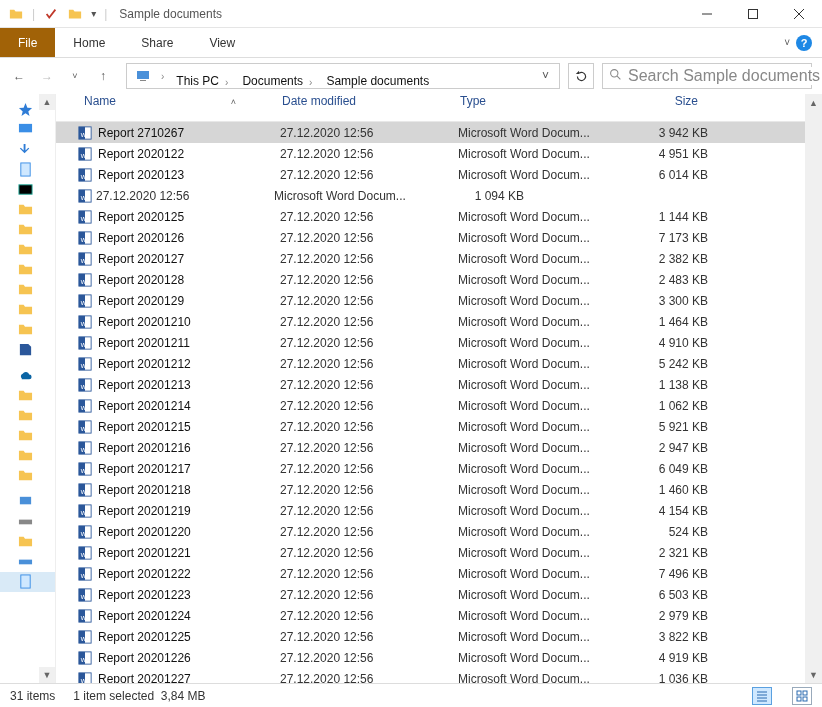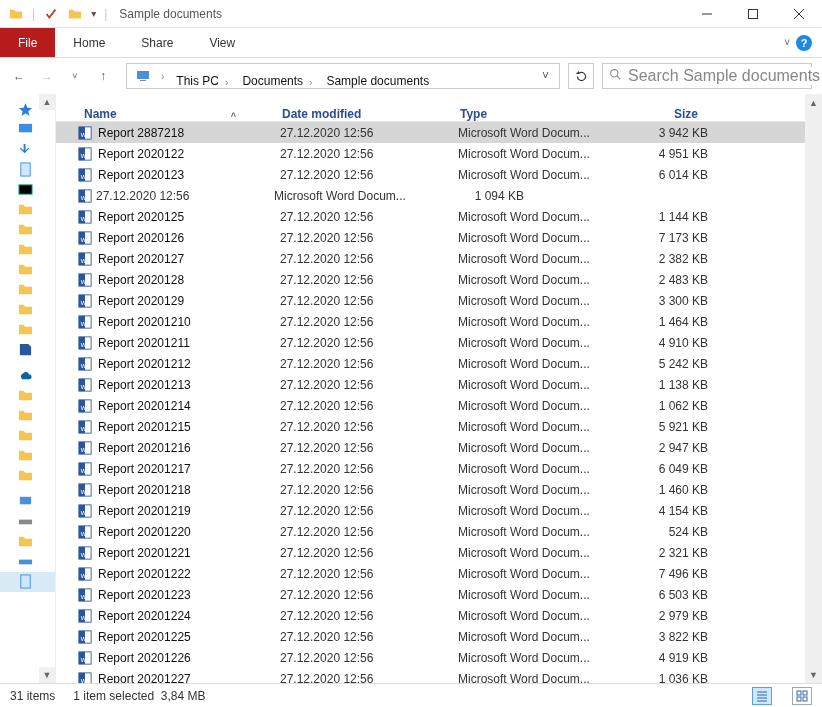--- a/index.html
+++ b/index.html
@@ -10,21 +10,21 @@
   .titlebar .qat { display: flex; align-items: center; gap: 8px; padding: 0 8px; }
   .titlebar .qat .qat-icon { width: 16px; height: 16px; display: flex; align-items: center; justify-content: center; }
   .titlebar .title { color: #555; padding-left: 4px; }
   .titlebar .spacer { flex: 1; }
   .titlebar .wincontrols { display: flex; }
   .titlebar .wincontrols .wc { width: 46px; height: 28px; display: flex; align-items: center; justify-content: center; color: #333; font-size: 12px; }
   .wc svg { width: 10px; height: 10px; }
 
   
   .ribbon { height: 30px; display: flex; align-items: stretch; border-bottom: 1px solid #ddd; }
-  .ribbon .file-tab { background: #b91c1c; color: #fff; display: flex; align-items: center; padding: 0 18px; font-size: 12px; }
+  .ribbon .file-tab { background: #a16207; color: #fff; display: flex; align-items: center; padding: 0 18px; font-size: 12px; }
   .ribbon .tab { color: #333; display: flex; align-items: center; padding: 0 18px; font-size: 12px; }
   .ribbon .flex { flex: 1; }
   .ribbon .rhelp { display:flex; align-items:center; gap:6px; padding:0 10px; }
   .ribbon .caret { color:#555; font-size:10px; }
   .help-circle { width:16px;height:16px;border-radius:50%;background:#1e88e5;color:#fff;display:flex;align-items:center;justify-content:center;font-size:11px;font-weight:bold; }
 
   
   .addr-row { height: 36px; display:flex; align-items:center; padding: 0 10px; gap:8px; }
   .nav-arrows { display:flex; align-items:center; gap:10px; padding-right:6px; }
   .nav-arrows .nbtn { width:18px;height:18px;display:flex;align-items:center;justify-content:center;color:#555; }
@@ -43,21 +43,21 @@
   .main { display:flex; height: calc(707px - 28px - 30px - 36px - 24px); position:relative; }
   .navpane { width:56px; border-right:1px solid #eee; position:relative; overflow:hidden; }
   .navpane .navscroll { position:absolute; right:0;top:0;width:16px;height:100%; }
   .navpane .navscroll .u, .navpane .navscroll .d { height:16px;background:#f0f0f0;display:flex;align-items:center;justify-content:center;color:#666;font-size:9px; }
   .navpane .navscroll .d { position:absolute; bottom:0; width:100%; }
   .navpane .items { padding-top:6px; }
   .navpane .nitem { height:20px; display:flex; align-items:center; padding-left:18px; }
   .navpane .nitem .ic { width:18px;height:16px; }
 
   .filearea { flex:1; display:flex; flex-direction:column; position:relative; }
-  .colhead { height:28px; display:flex; align-items:flex-end; border-bottom:1px solid #e8e8e8; color:#2a4f8f; padding-left:22px;font-weight:bold; }
+  .colhead { height:28px; display:flex; align-items:flex-start; border-bottom:1px solid #e8e8e8; color:#2a4f8f; padding-left:22px; }
   .colhead .ch { padding:0 6px; display:flex; align-items:center; gap:4px; }
   .colhead .ch.name { width:198px; position:relative; }
   .colhead .ch.date { width:178px; }
   .colhead .ch.type { width:156px; }
   .colhead .ch.size { width:94px; justify-content:flex-end; }
   .colhead .sort-ind { position:absolute; right:40px; top:3px; color:#666; font-size:9px; }
   .list { flex:1; overflow:hidden; position:relative; }
   .rows { }
   .row { height:21px; display:flex; align-items:center; padding-left:22px; font-size:12px; }
   .row.selected { background:#d6d6d6; }
@@ -329,21 +329,21 @@
     <div class="list">
       <div class="rows" id="rows">
           <div class="row selected">
             <span class="ic">
               <svg class="word-ico" viewBox="0 0 16 16">
                 <rect x="1" y="1" width="14" height="14" fill="#fff" stroke="#2b579a"></rect>
                 <rect x="1" y="1" width="7" height="14" fill="#2b579a"></rect>
                 <text x="3" y="12" font-size="9" fill="#fff" font-family="Segoe UI">w</text>
               </svg>
             </span>
-            <span class="nm">Report 2887218</span>
+            <span class="nm">Report 2710267</span>
             <span class="dt">27.12.2020 12:56</span>
             <span class="ty">Microsoft Word Docum...</span>
             <span class="sz">3 942 KB</span>
           </div>
           <div class="row">
             <span class="ic">
               <svg class="word-ico" viewBox="0 0 16 16">
                 <rect x="1" y="1" width="14" height="14" fill="#fff" stroke="#2b579a"></rect>
                 <rect x="1" y="1" width="7" height="14" fill="#2b579a"></rect>
                 <text x="3" y="12" font-size="9" fill="#fff" font-family="Segoe UI">w</text>

